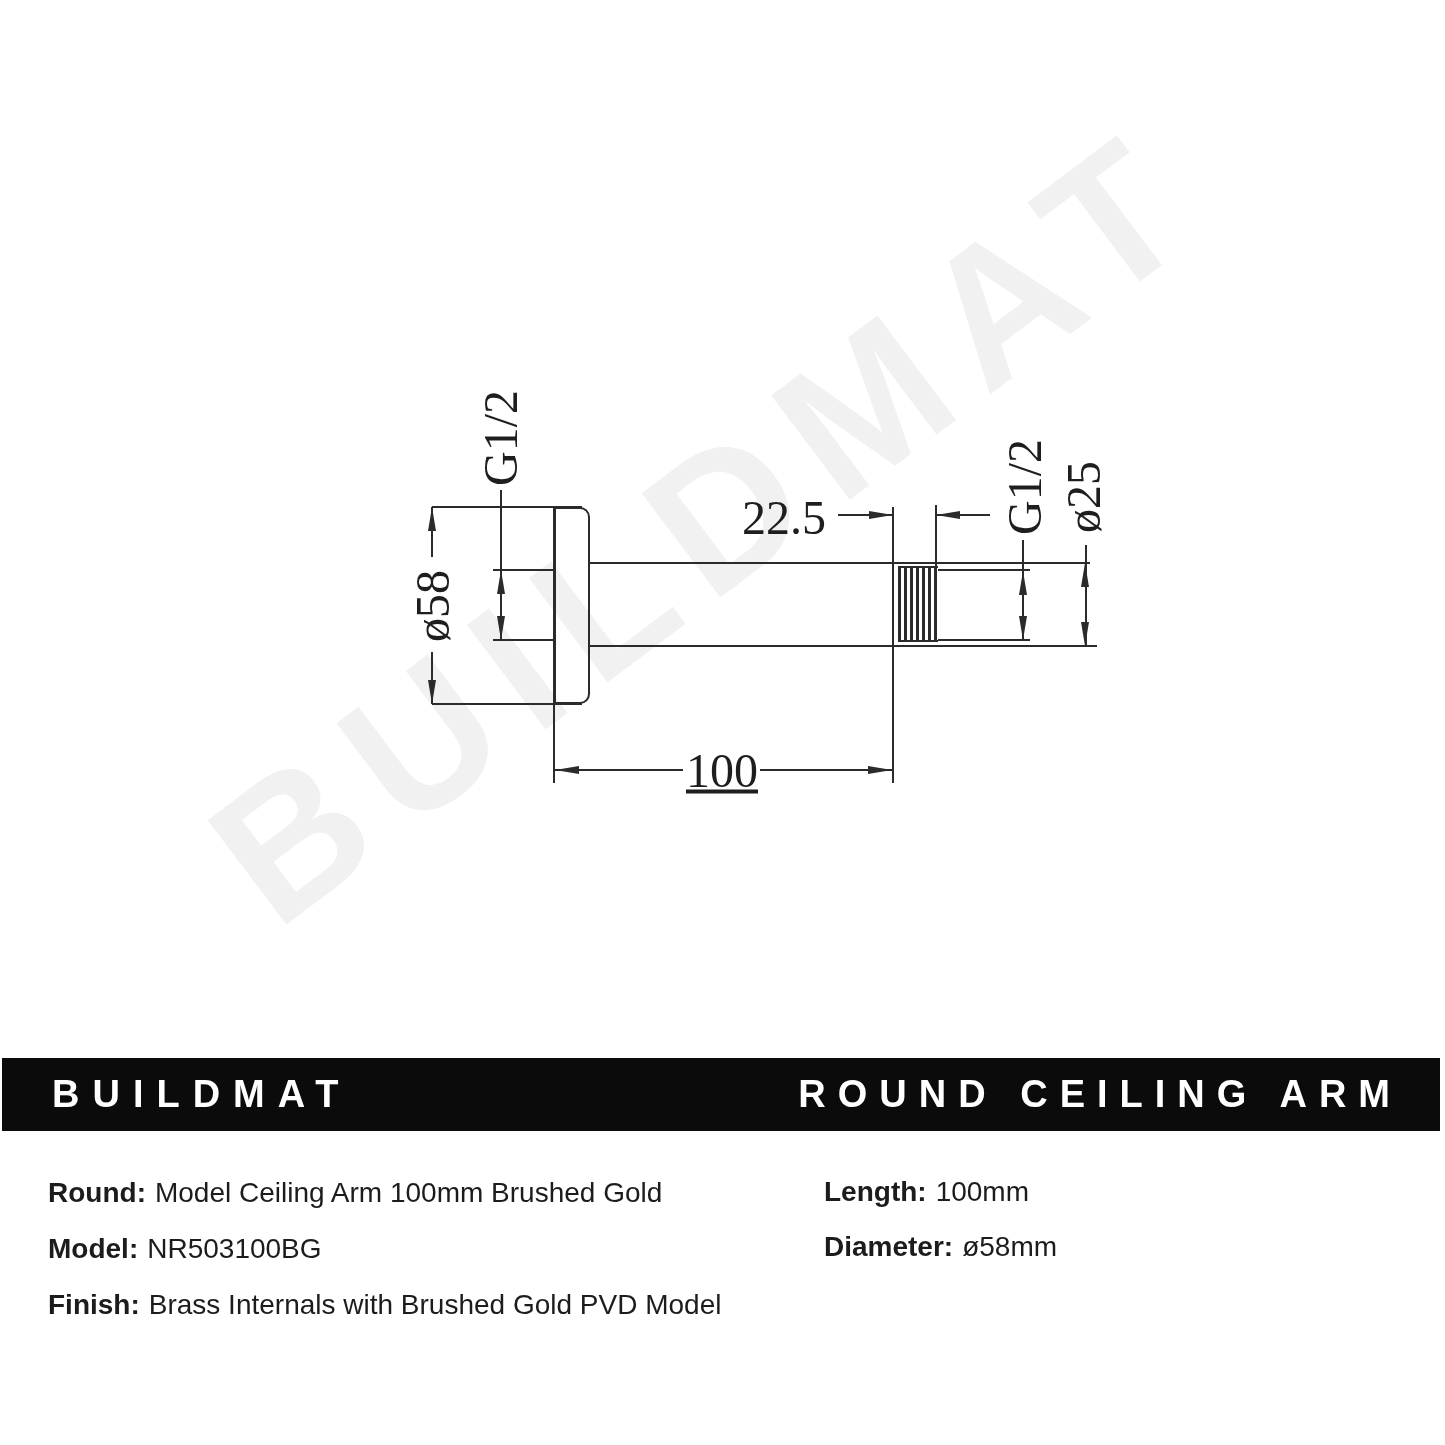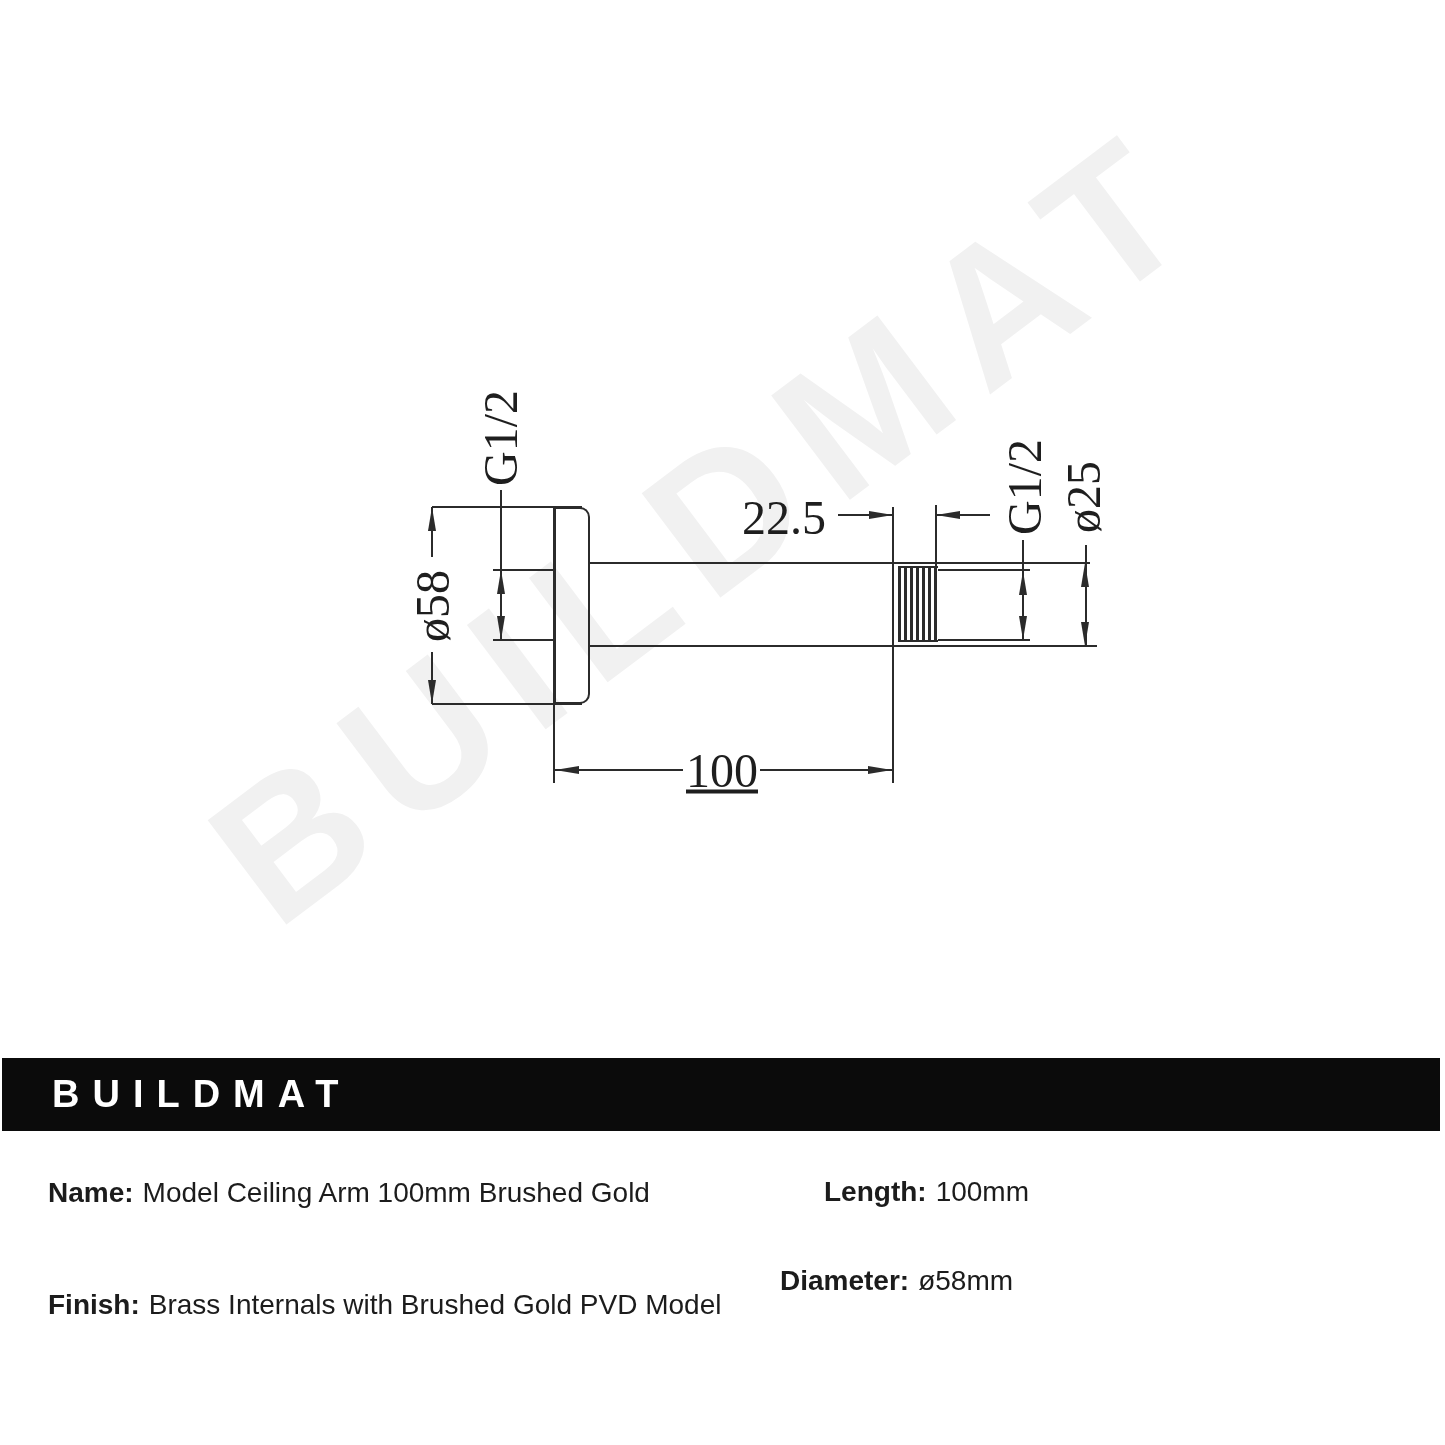--- a/index.html
+++ b/index.html
@@ -114,28 +114,32 @@
 
     <div class="line" style="left:555px; top:769px; width:128px; height:2px;"></div>
     <div class="line" style="left:760px; top:769px; width:132px; height:2px;"></div>
     <div class="ah l" style="left:555px; top:766px;"></div>
     <div class="ah r" style="left:868px; top:766px;"></div>
     <div class="cad" style="left:722px; top:770px;text-decoration:underline;">100</div>
   </div>
 
   <div class="banner">
     <span class="brand">BUILDMAT</span>
+    <span class="product">ROUND CEILING ARM</span>
   </div>
 
   <div class="spec-row" style="left:48px; top:1177px;">
-    <span class="spec-label">Name:</span><span>Model Ceiling Arm 100mm Brushed Gold</span>
+    <span class="spec-label">Round:</span><span>Model Ceiling Arm 100mm Brushed Gold</span>
+  </div>
+  <div class="spec-row" style="left:48px; top:1233px;">
+    <span class="spec-label">Model:</span><span>NR503100BG</span>
   </div>
   <div class="spec-row" style="left:48px; top:1289px;">
     <span class="spec-label">Finish:</span><span>Brass Internals with Brushed Gold PVD Model</span>
   </div>
   <div class="spec-row" style="left:792px; top:1176px;margin-left:32px;">
     <span class="spec-label">Length:</span><span>100mm</span>
   </div>
-  <div class="spec-row" style="left:780px; top:1231px;margin-top:34px;">
+  <div class="spec-row" style="left:824px; top:1231px;">
     <span class="spec-label">Diameter:</span><span>ø58mm</span>
   </div>
 
 </div>
 
 </body></html>

